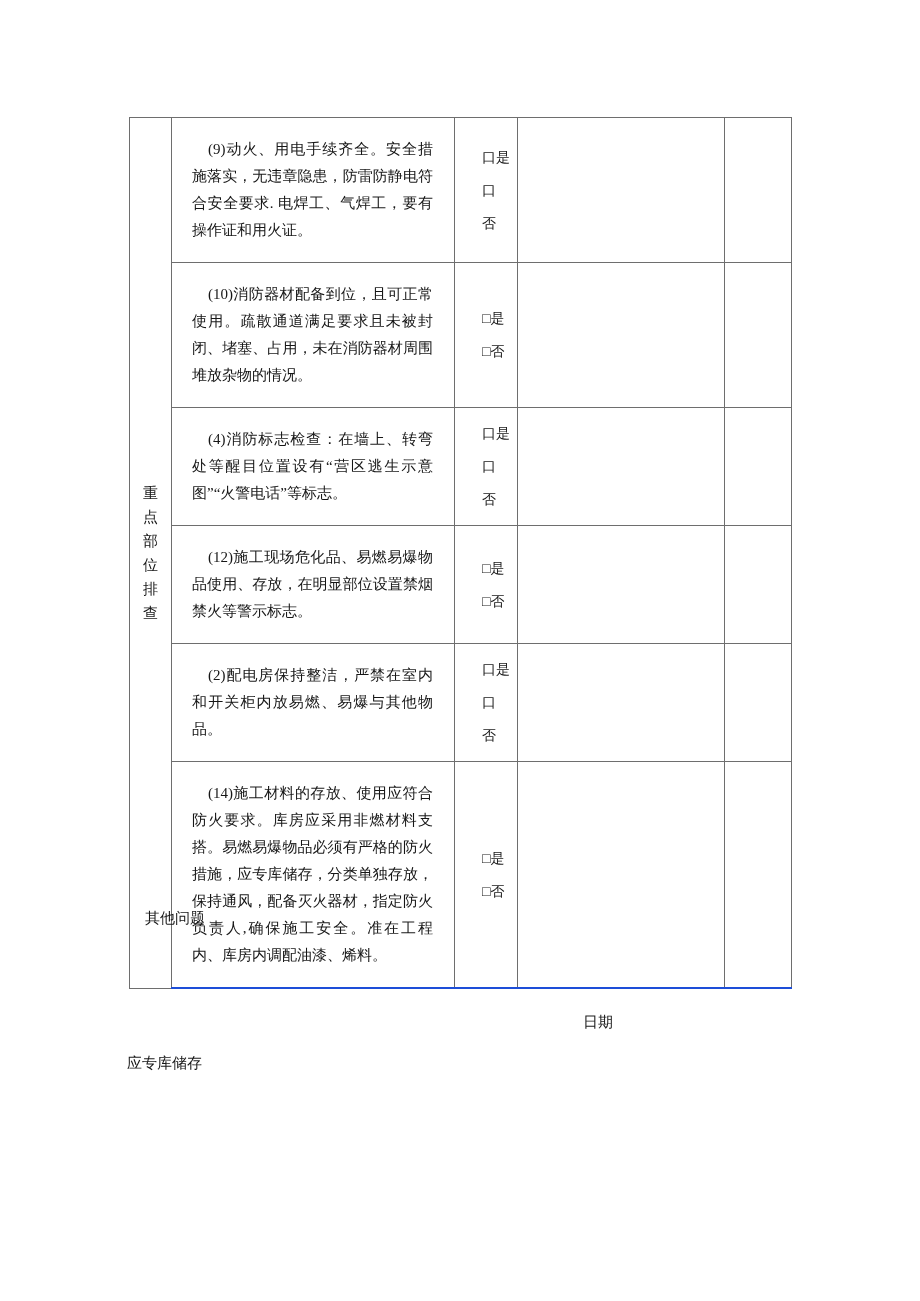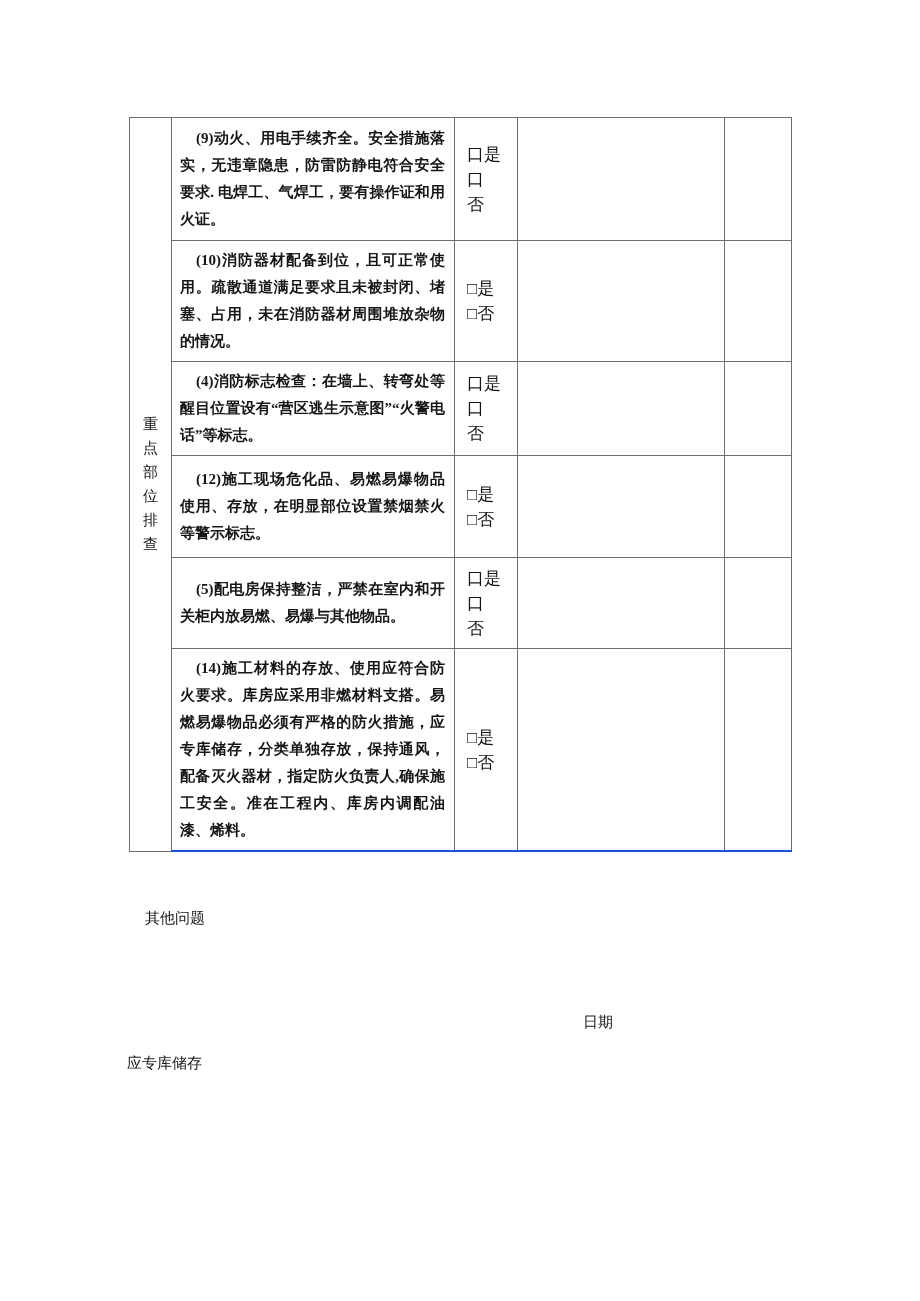--- a/index.html
+++ b/index.html
@@ -37,32 +37,31 @@
     font-size: 15px;
     line-height: 24px;
     white-space: pre-line;
     padding: 0;
   }
   td.c-text {
     vertical-align: middle;
     padding: 2px 5px 2px 4px;
   }
   td.c-text .item {
-    margin: 4px;
+    margin: 16px;
     font-size: 15px;
     line-height: 27px;
     text-align: justify;
     text-indent: 16px;
-    font-weight: bold;
   }
   td.c-answer {
     vertical-align: middle;
-    padding: 0 0 0 12px;
-    font-size: 17px;
-    line-height: 25px;
+    padding: 0 0 0 27px;
+    font-size: 14px;
+    line-height: 33px;
   }
   td.c-answer .answer {
     white-space: pre-line;
   }
   td.c-note, td.c-extra {
     padding: 0;
   }
   .footer-label {
     position: absolute;
     font-size: 15px;
@@ -125,21 +124,21 @@
         <td class="c-text">
             <p class="item">(12)施工现场危化品、易燃易爆物品使用、存放，在明显部位设置禁烟禁火等警示标志。</p>
           </td>
         <td class="c-answer"><span class="answer">□是
 □否</span></td>
         <td class="c-note"></td>
         <td class="c-extra"></td>
       </tr>
       <tr style="height:91px">
         <td class="c-text">
-            <p class="item">(5)配电房保持整洁，严禁在室内和开关柜内放易燃、易爆与其他物品。</p>
+            <p class="item">(2)配电房保持整洁，严禁在室内和开关柜内放易燃、易爆与其他物品。</p>
           </td>
         <td class="c-answer"><span class="answer">口是口
 否</span></td>
         <td class="c-note"></td>
         <td class="c-extra"></td>
       </tr>
       <tr style="height:175px" class="last-row">
         <td class="c-text">
             <p class="item">(14)施工材料的存放、使用应符合防火要求。库房应采用非燃材料支搭。易燃易爆物品必须有严格的防火措施，应专库储存，分类单独存放，保持通风，配备灭火器材，指定防火负责人,确保施工安全。准在工程内、库房内调配油漆、烯料。</p>
           </td>

